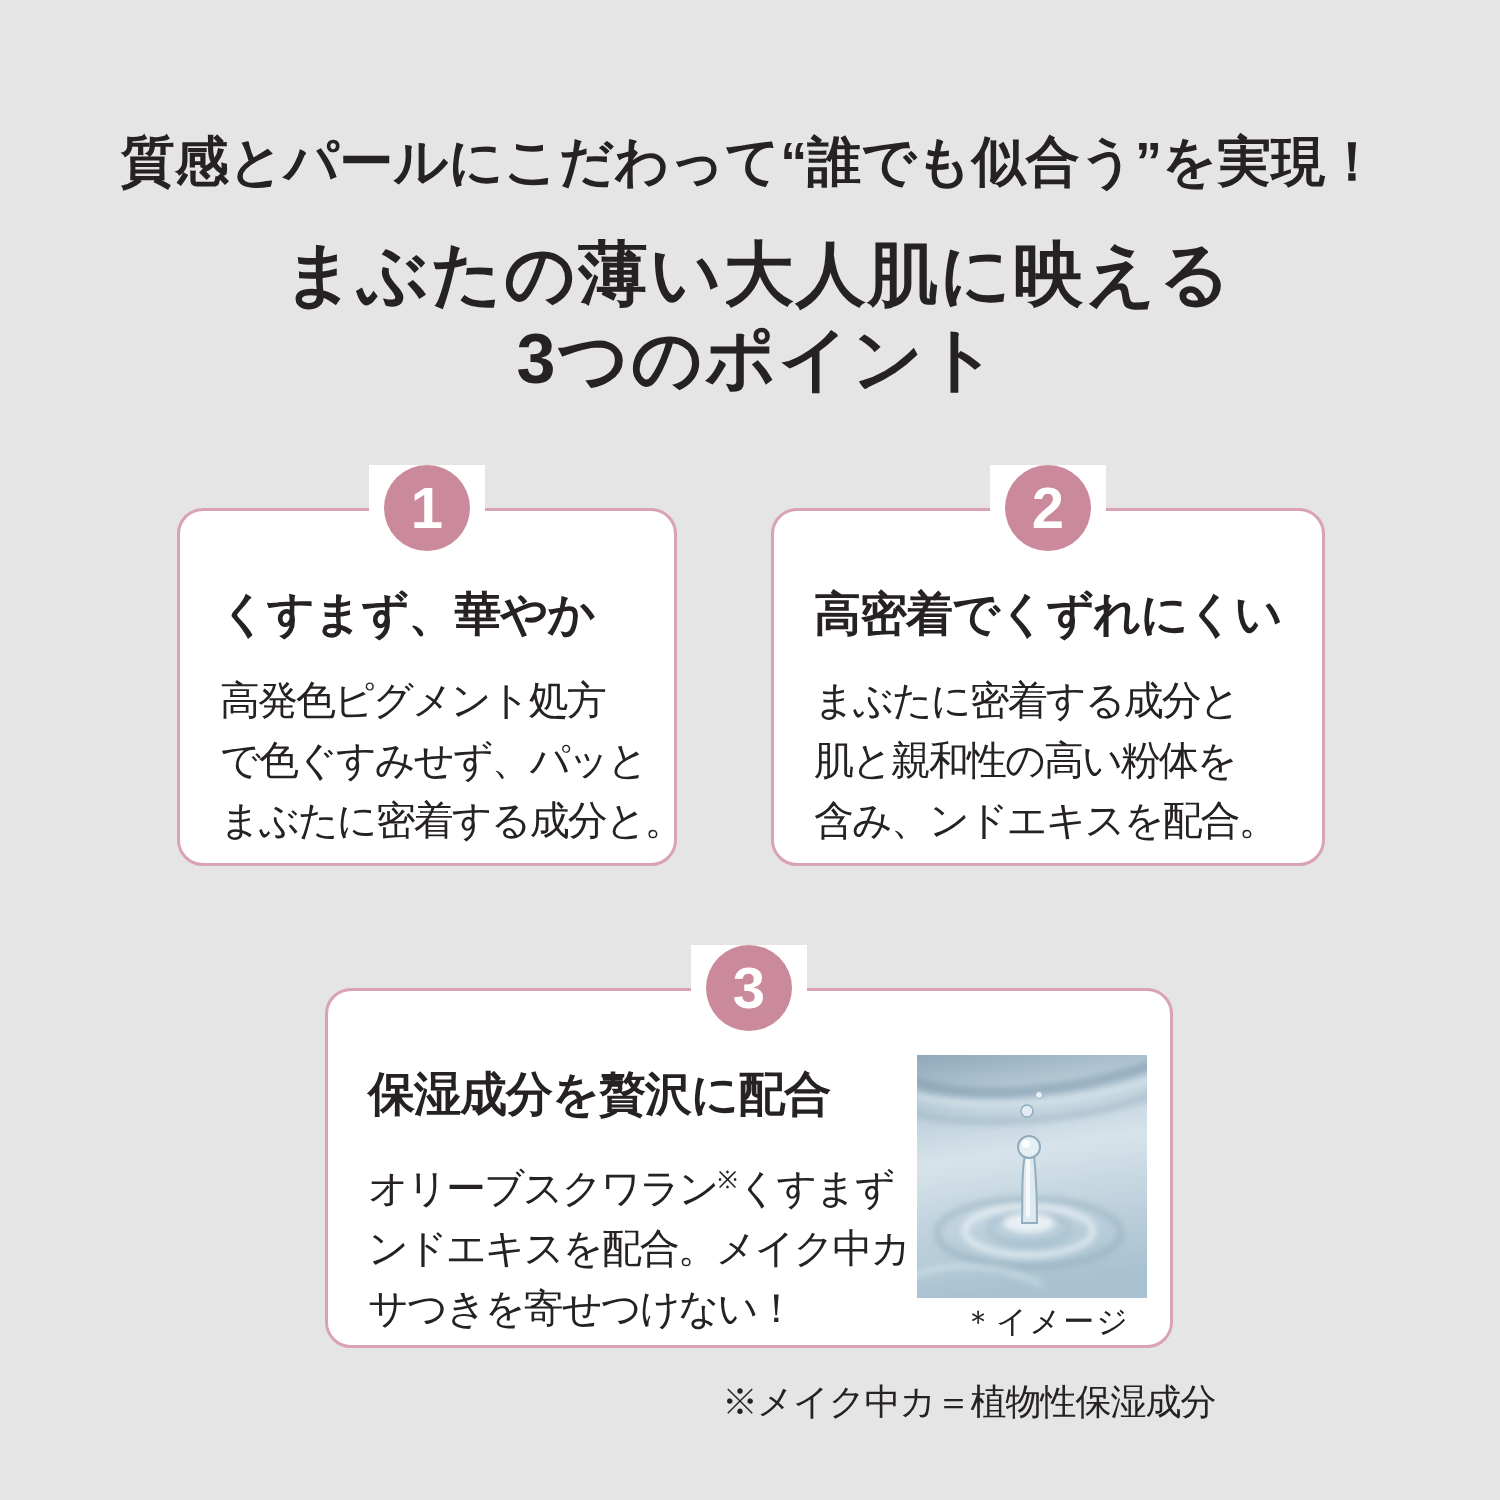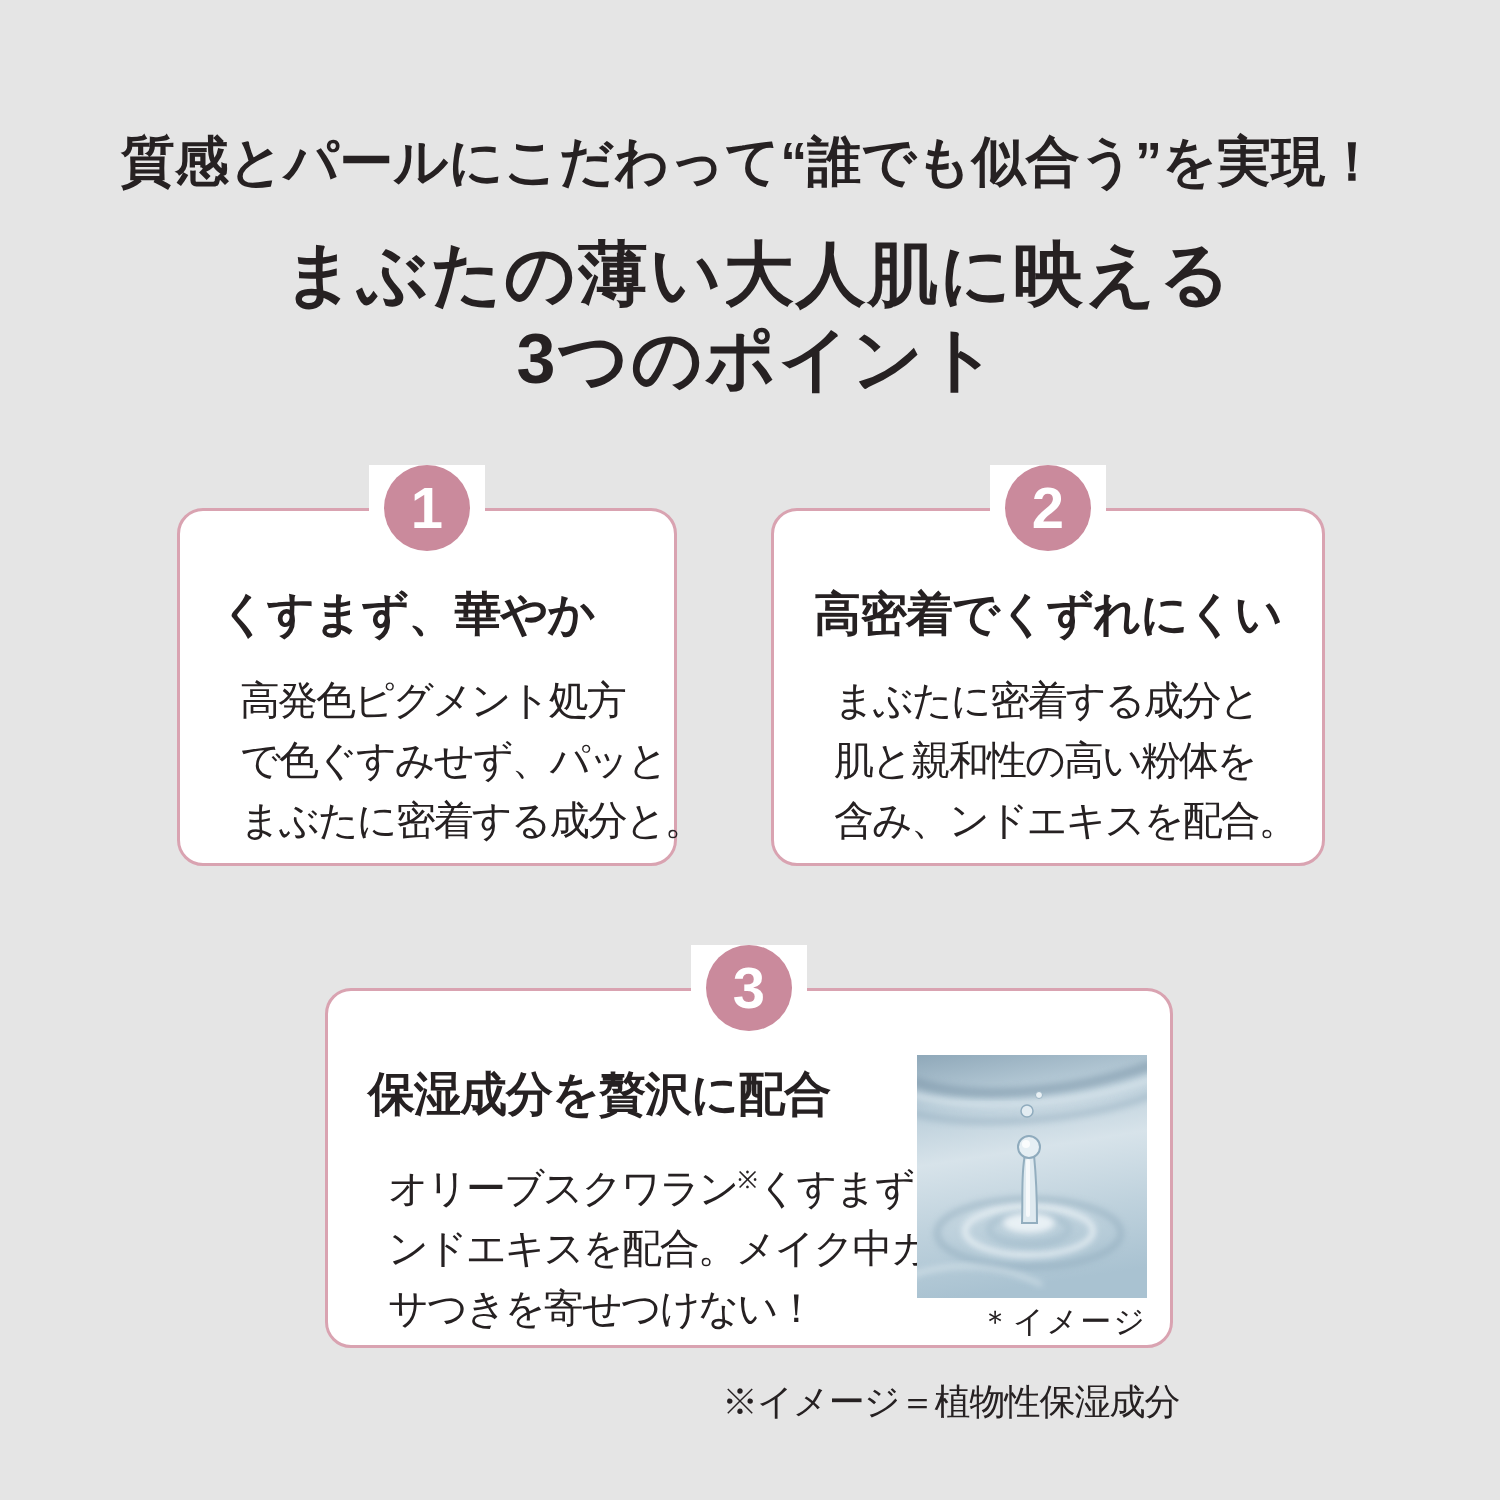--- a/index.html
+++ b/index.html
@@ -84,39 +84,39 @@
     letter-spacing: -1px;
     white-space: nowrap;
   }
   .card-body {
     margin-top: 24px;
     font-size: 40px;
     font-weight: 400;
     line-height: 60px;
     letter-spacing: -2px;
   }
-  .body-line { white-space: nowrap; margin-left: 20px; }
+  .body-line { white-space: nowrap; }
   .sup {
     font-size: 24px;
     letter-spacing: 0;
     vertical-align: 14px;
   }
 
   
   .water-image {
     position: absolute;
     left: 589px;
     top: 64px;
     width: 230px;
     height: 243px;
     overflow: hidden;
   }
   .image-caption {
     position: absolute;
-    right: 23px;
+    right: 40px;
     top: 310px;
     font-size: 31px;
     letter-spacing: 2px;
     white-space: nowrap;
   }
 
   
   .footnote {
     position: absolute;
     left: 722px;
@@ -200,15 +200,15 @@
         <rect x="109" y="104" width="4" height="58" rx="2" fill="#ffffff" opacity="0.7"></rect>
         <circle cx="112" cy="92" r="11" fill="#e6eff4" stroke="#8fabbd" stroke-width="2"></circle>
         <circle cx="109" cy="89" r="4" fill="#ffffff" opacity="0.8"></circle>
         <circle cx="110" cy="56" r="6" fill="#e2ecf2" stroke="#90acbe" stroke-width="1.5"></circle>
         <circle cx="122" cy="40" r="3.5" fill="#e9f1f5" stroke="#9ab3c3" stroke-width="1"></circle>
       </svg>
     </div>
     <div class="image-caption">＊イメージ</div>
   </div>
 
-  <div class="footnote">※イメージ＝植物性保湿成分</div>
+  <div class="footnote">※メイク中カ＝植物性保湿成分</div>
 
 </div>
 
 </body></html>

